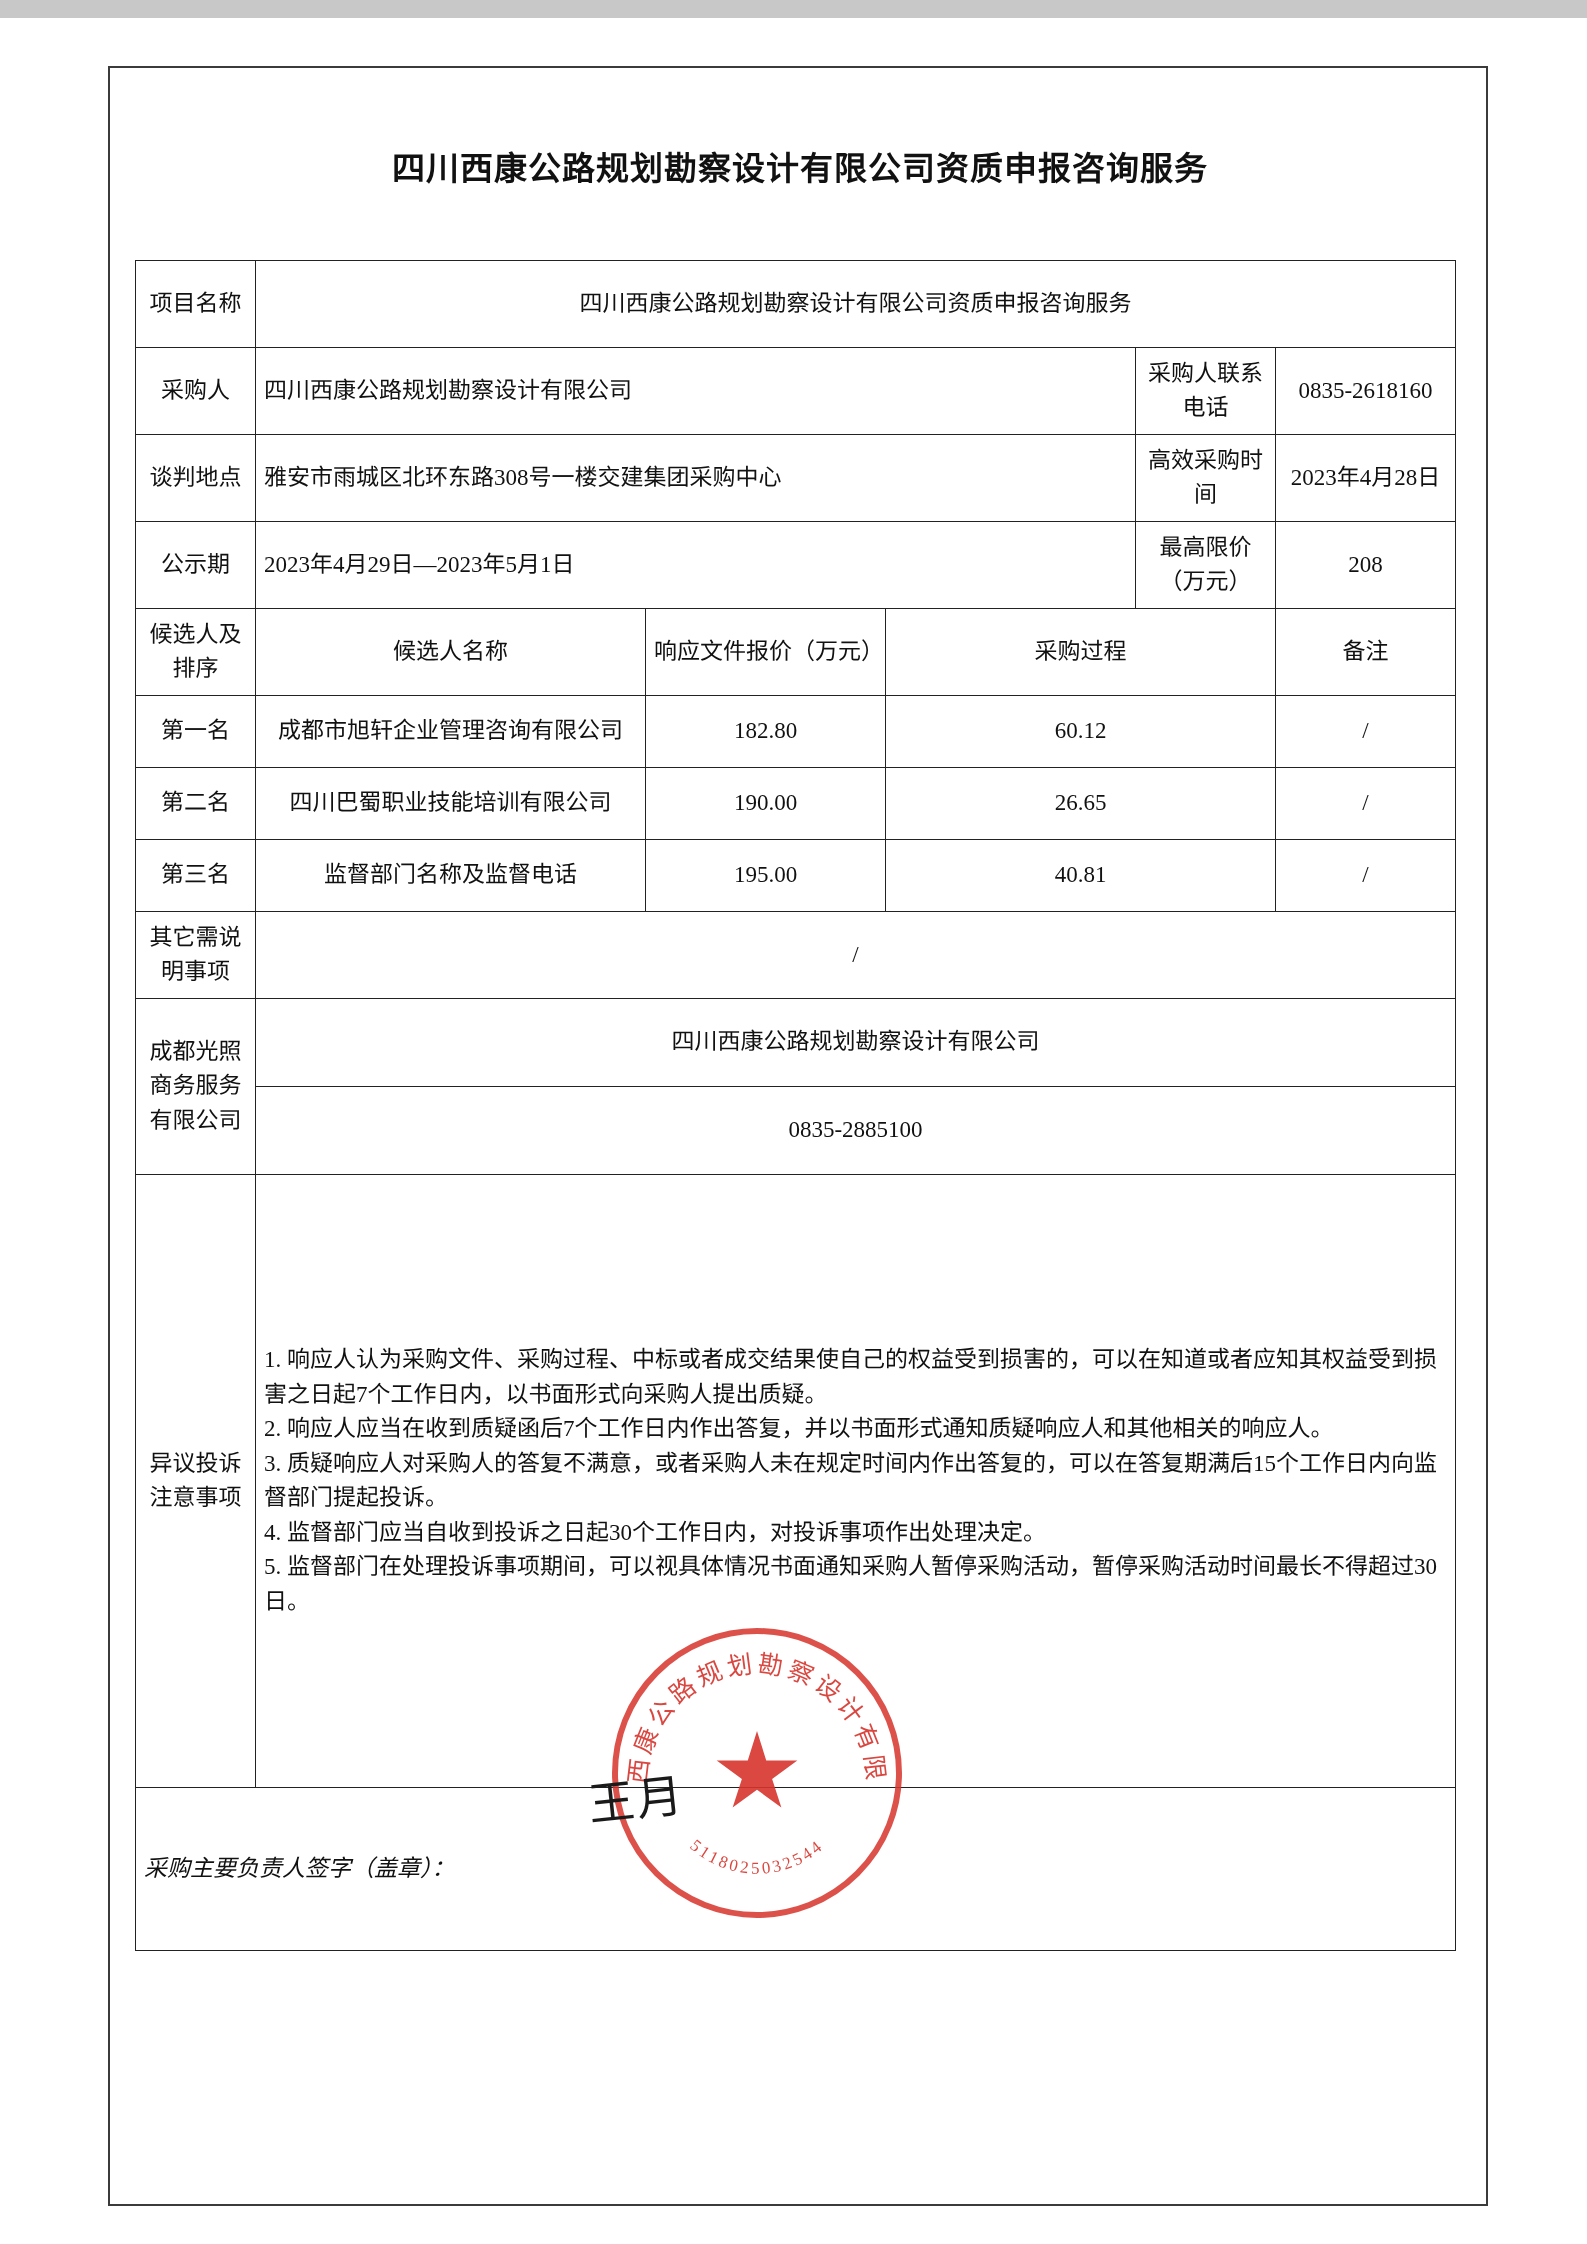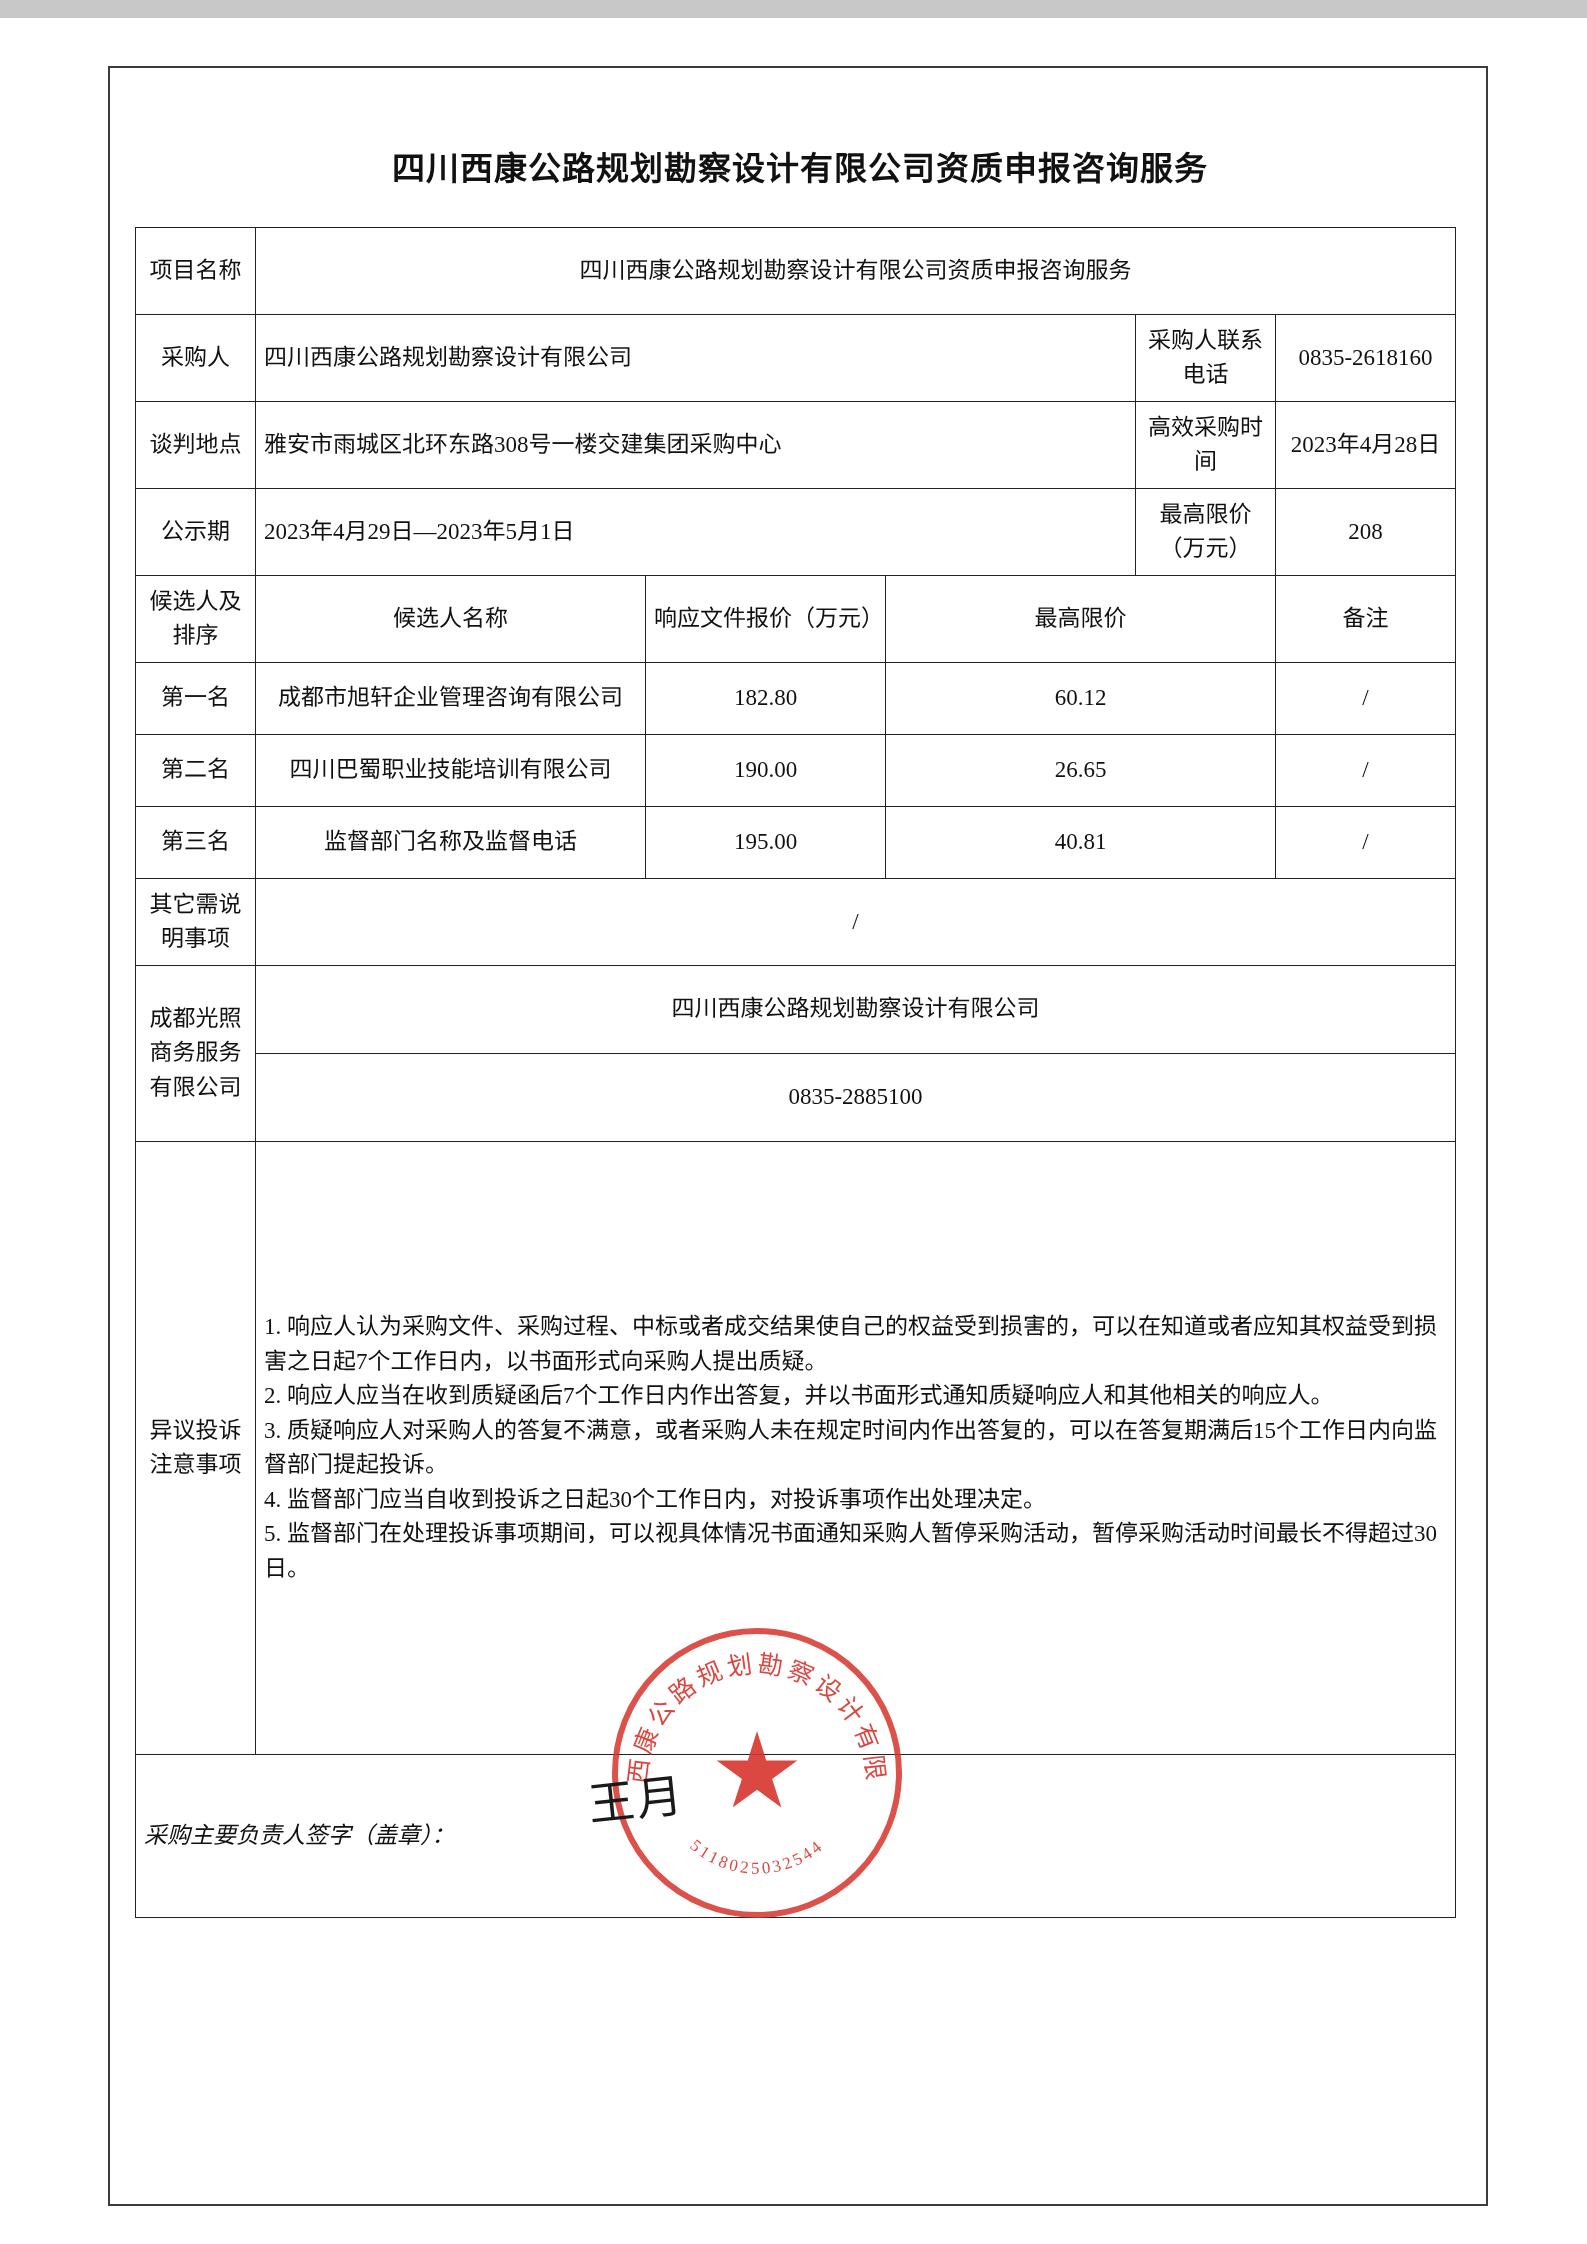--- a/index.html
+++ b/index.html
@@ -39,21 +39,21 @@
   .title-line {
     font-size: 33px;
     font-weight: bold;
     letter-spacing: 1px;
     color: #111;
     line-height: 1.45;
   }
   table.main {
     position: absolute;
     left: 135px;
-    top: 209px;
+    top: 242px;
     width: 1320px;
     border-collapse: collapse;
     table-layout: fixed;
   }
   table.main td {
     border: 1.6px solid #222;
     font-size: 23px;
     color: #111;
     padding: 6px 8px;
     vertical-align: middle;
@@ -168,21 +168,21 @@
       <tr>
         <td class="label tall-2">公示期</td>
         <td class="l tall-2" colspan="3">2023年4月29日—2023年5月1日</td>
         <td class="label">最高限价（万元）</td>
         <td class="c">208</td>
       </tr>
       <tr>
         <td class="label tall-2">候选人及排序</td>
         <td class="c tall-2">候选人名称</td>
         <td class="c tall-2">响应文件报价（万元）</td>
-        <td class="c tall-2" colspan="2">最高限价</td>
+        <td class="c tall-2" colspan="2">采购过程</td>
         <td class="c tall-2">备注</td>
       </tr>
 
       <tr class="row-cand">
         <td class="c">第一名</td>
         <td class="c">成都市旭轩企业管理咨询有限公司</td>
         <td class="c">182.80</td>
         <td class="c" colspan="2">60.12</td>
         <td class="c">/</td>
       </tr>

